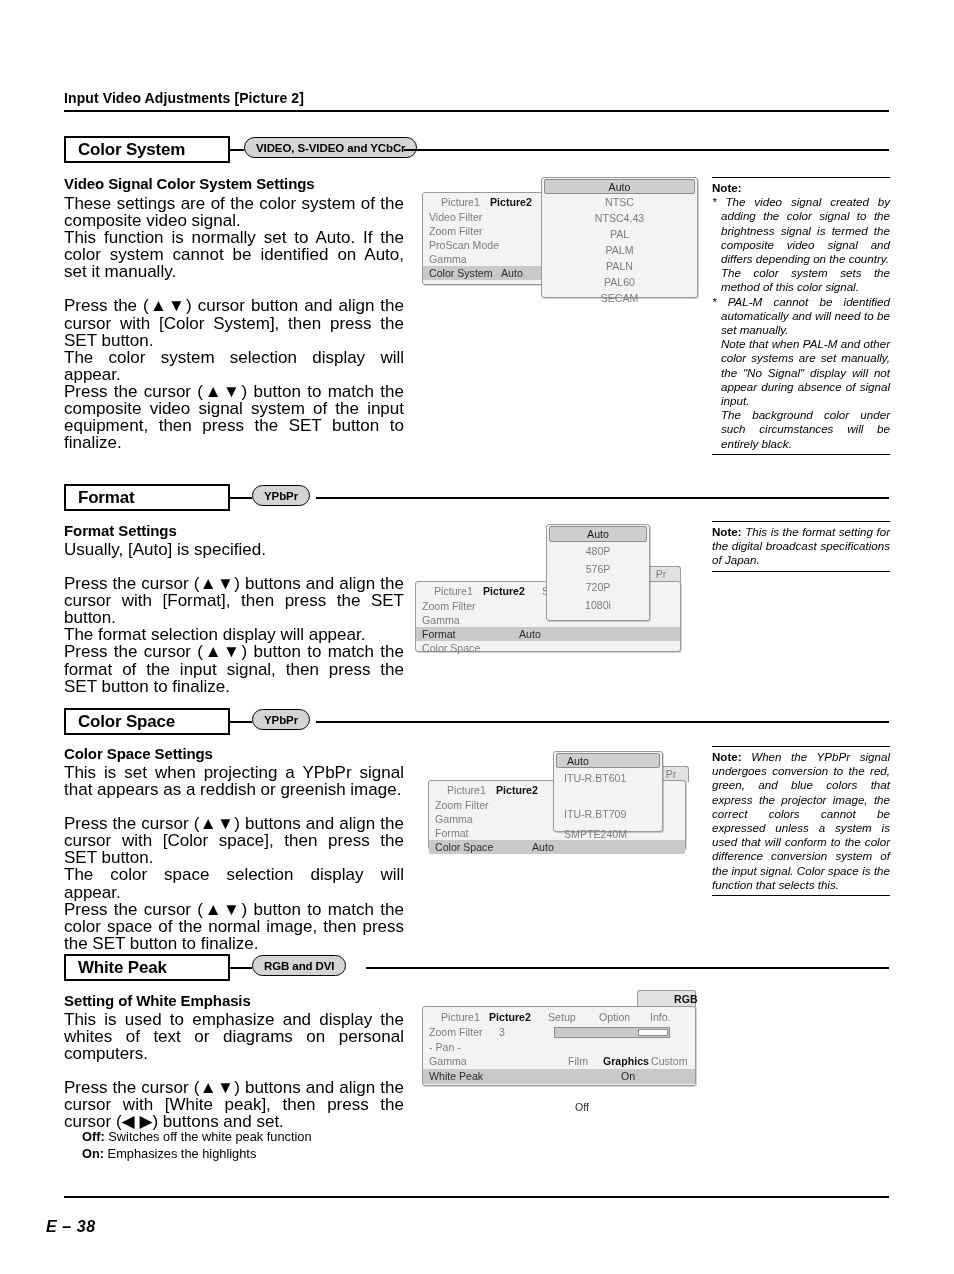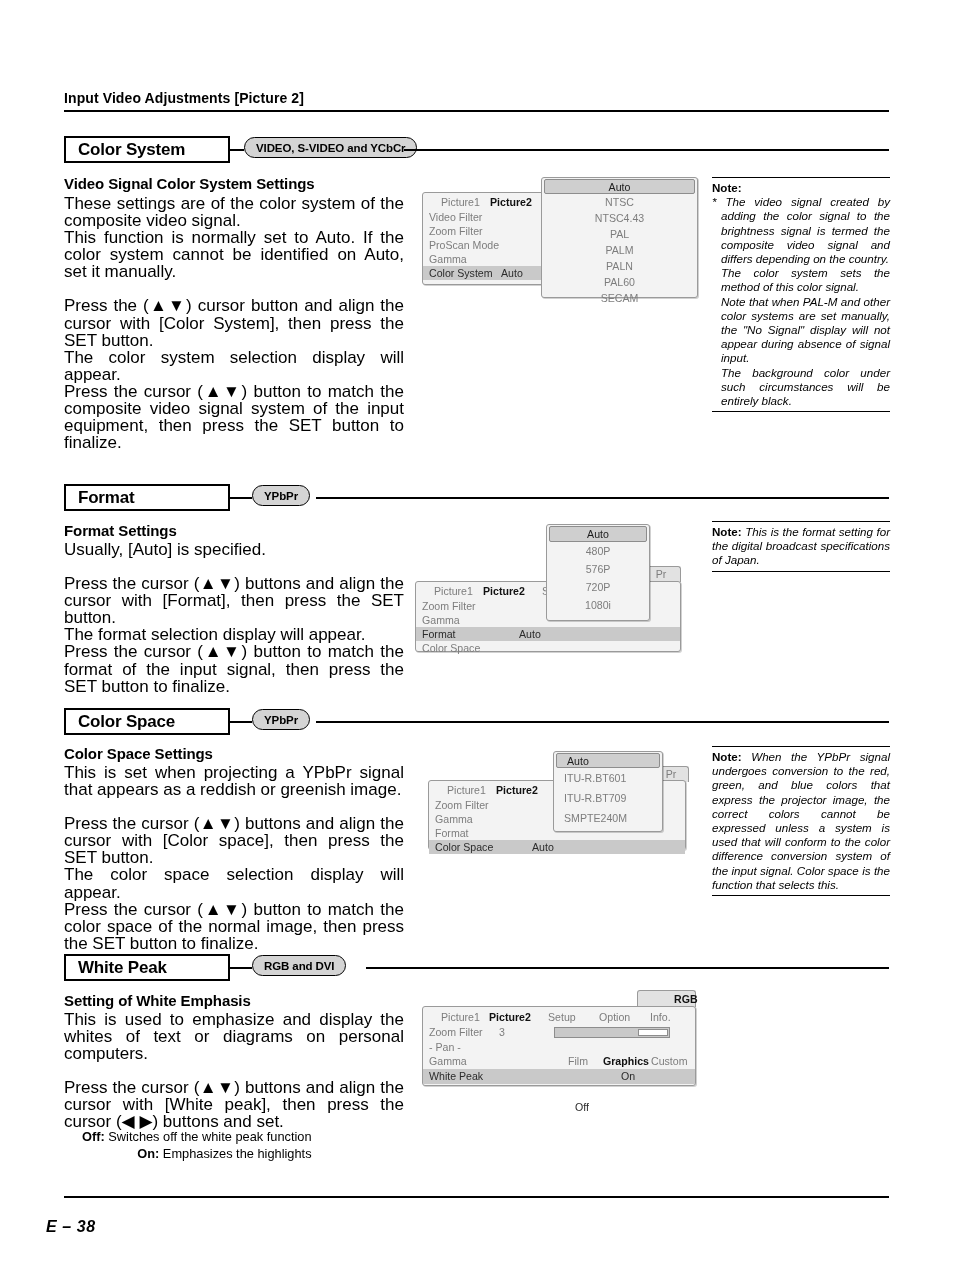--- a/index.html
+++ b/index.html
@@ -308,20 +308,21 @@
       <div class="osd-drop-item">PALN</div>
       <div class="osd-drop-item">PAL60</div>
       <div class="osd-drop-item">SECAM</div>
     </div>
   </div>
 
   <div class="note" style="left:712px; top:177px;">
     <div style="font-style:normal;font-weight:bold;">Note:</div>
     <div class="star-item">* The video signal created by adding the color signal to the brightness signal is termed the composite video signal and differs depending on the country.</div>
     <div class="sub-item">The color system sets the method of this color signal.</div>
+    <div class="star-item">* PAL-M cannot be identified automatically and will need to be set manually.</div>
     <div class="sub-item">Note that when PAL-M and other color systems are set manually, the "No Signal" display will not appear during absence of signal input.</div>
     <div class="sub-item">The background color under such circumstances will be entirely black.</div>
   </div>
 
   <div class="sec-head" style="top:484px;">
     <div class="sec-title-box">
       <span>Format</span>
     </div>
     <div class="sec-connector" style="width:22px;"></div>
     <div class="sec-badge" style="left:188px;">YPbPr</div>
@@ -409,21 +410,21 @@
           <span class="osd-label">Format</span>
         </div>
       <div class="osd-row sel">
         <span class="osd-label">Color Space</span>
         <span class="osd-val" style="left:103px;">Auto</span>
       </div>
     </div>
     <div class="osd-drop" style="left:553px; top:751px; width:110px; height:81px;">
       <div class="osd-drop-item sel left" style="height:15px;line-height:14px;">Auto</div>
       <div class="osd-drop-item left" style="height:20px;line-height:20px;">ITU-R.BT601</div>
-      <div class="osd-drop-item left" style="height:20px;line-height:20px;">ITU-R.BT709</div>
+      <div class="osd-drop-item left" style="height:20px;line-height:20px;margin-top:16px;">ITU-R.BT709</div>
       <div class="osd-drop-item left" style="height:20px;line-height:20px;">SMPTE240M</div>
     </div>
   </div>
 
   <div class="note" style="left:712px; top:746px;">
     <span style="font-style:normal;font-weight:bold;">Note:</span>
     <span>When the YPbPr signal undergoes conversion to the red, green, and blue colors that express the projector image, the correct colors cannot be expressed unless a system is used that will conform to the color difference conversion system of the input signal. Color space is the function that selects this.</span>
   </div>
 
   <div class="sec-head" style="top:954px;">
@@ -470,21 +471,21 @@
         <span class="osd-val" style="left:228px;">Custom</span>
       </div>
       <div class="osd-row sel" style="height:15px;line-height:15px;">
         <span class="osd-label">White Peak</span>
         <span class="osd-val" style="left:152px;margin-top:31px;">Off</span>
         <span class="osd-val" style="left:198px;">On</span>
       </div>
     </div>
   </div>
 
-  <div class="defs" style="left:82px; top:1128px;text-align:right;">
+  <div class="defs" style="left:82px; top:1128px;">
     <div>
       <b>Off:</b>
       <span>Switches off the white peak function</span>
     </div>
     <div>
       <b>On:</b>
       <span>Emphasizes the highlights</span>
     </div>
   </div>
 

